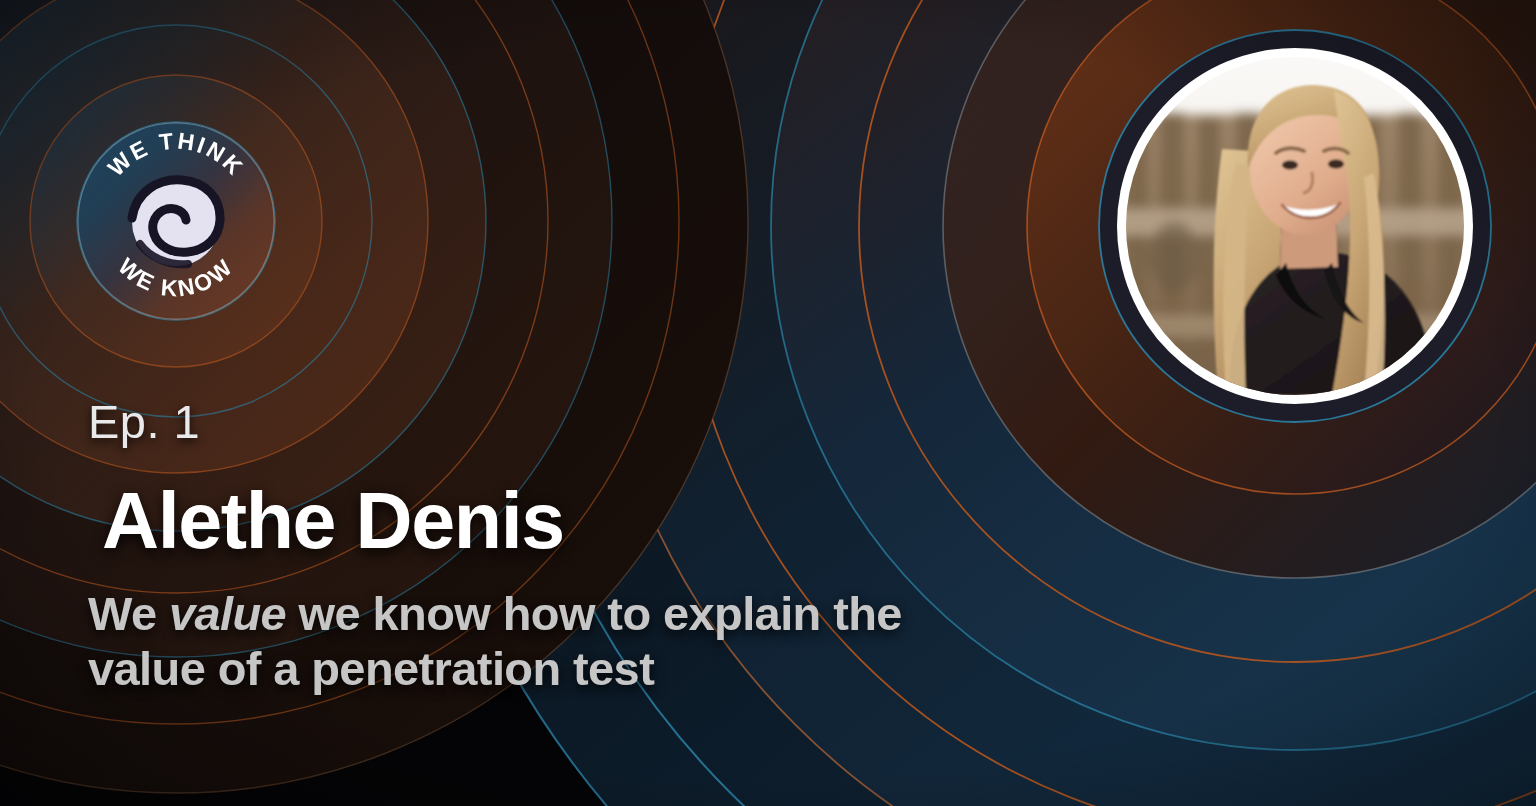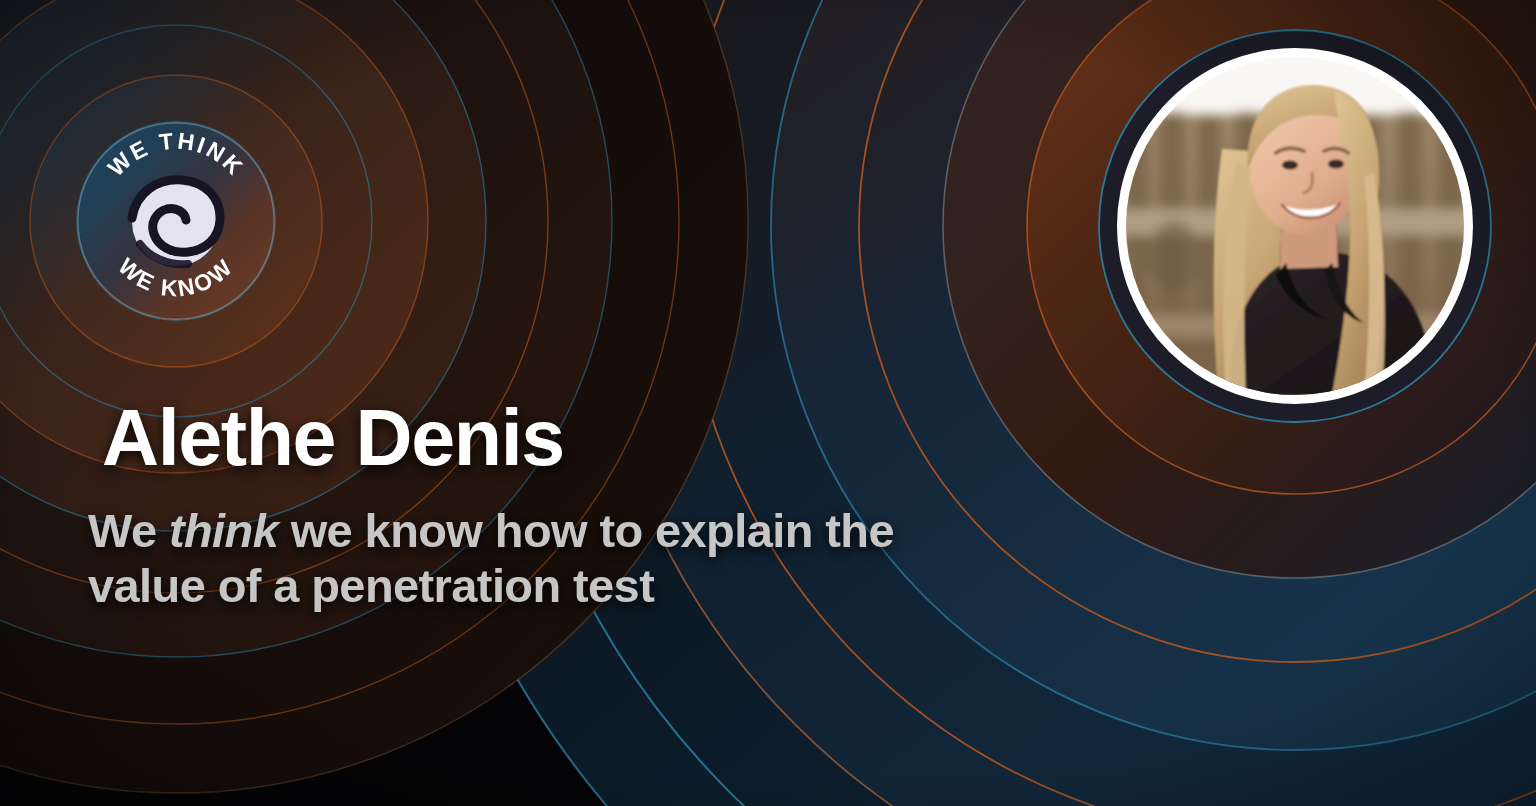--- a/index.html
+++ b/index.html
@@ -338,17 +338,18 @@
           <path d="M 238,120 C 246,190 244,270 238,338 L 256,338 C 262,260 258,178 248,116 Z" fill="#d9bb8f" opacity="0.9"></path>
 
           <path d="M 160,206 C 168,238 184,254 200,262 C 182,258 160,244 150,218 Z" fill="#100d0c"></path>
           <path d="M 206,206 C 214,240 224,256 238,266 C 222,262 206,246 198,214 Z" fill="#181414"></path>
         </g>
       </svg>
     </div>
   </div>
 
   <div id="text-block">
+    <div id="episode-label">Ep. 1</div>
     <h1 id="guest-name">Alethe Denis</h1>
-    <p id="episode-title"><span>We </span><span class="em">think</span><span> we know how to explain the value of a penetration test</span></p>
+    <p id="episode-title"><span>We </span><span class="em">value</span><span> we know how to explain the value of a penetration test</span></p>
   </div>
 
 </div>
 
 </body></html>

